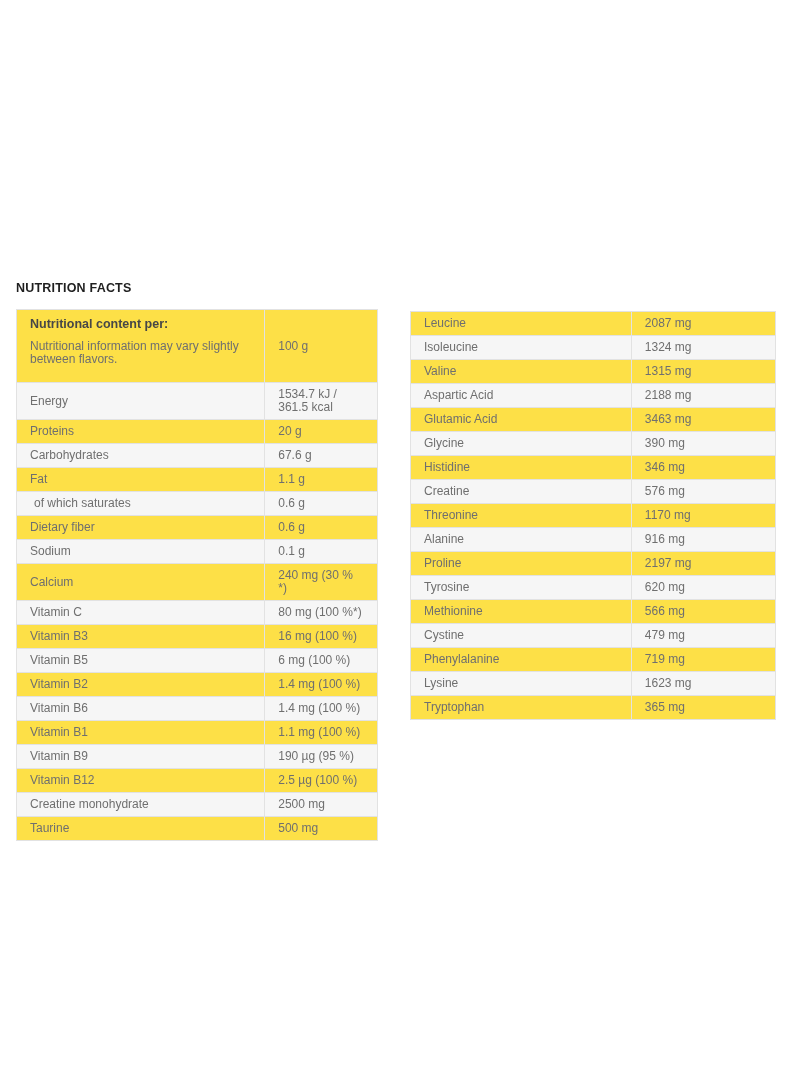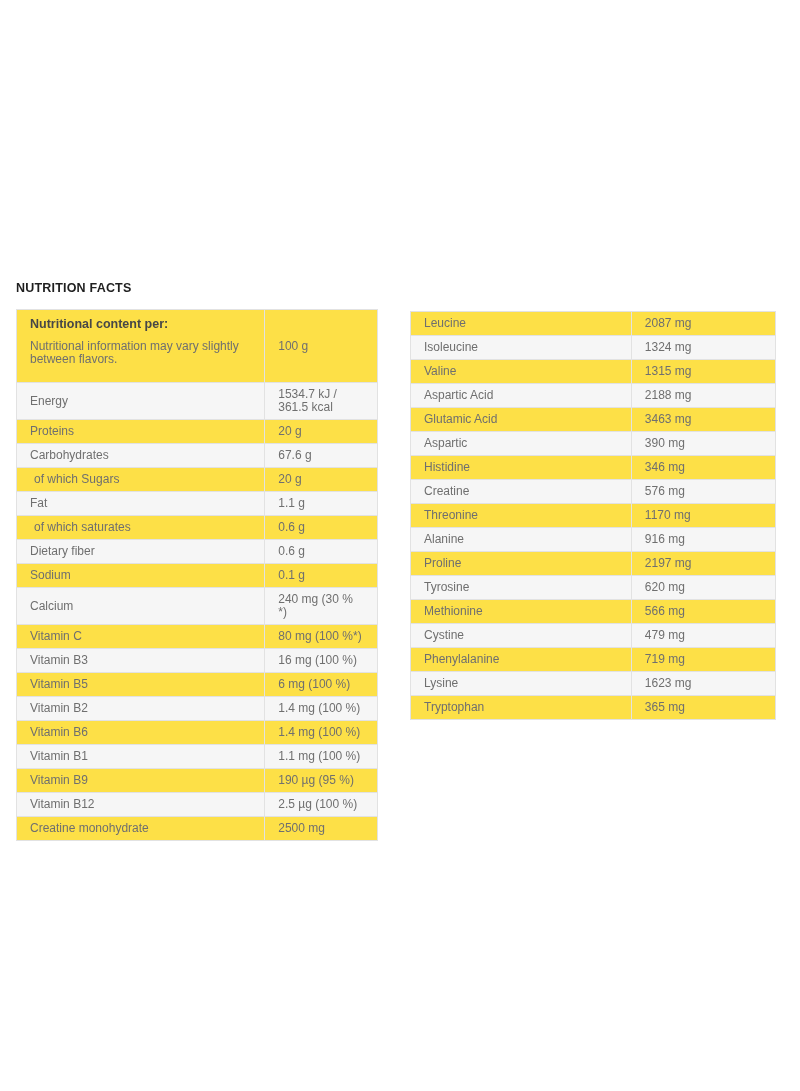--- a/index.html
+++ b/index.html
@@ -98,24 +98,20 @@
           </tr>
           <tr>
             <td class="label">Proteins</td>
             <td class="value">20 g</td>
           </tr>
           <tr>
             <td class="label">Carbohydrates</td>
             <td class="value">67.6 g</td>
           </tr>
           <tr>
-            <td class="label indent">of which Sugars</td>
-            <td class="value">20 g</td>
-          </tr>
-          <tr>
             <td class="label">Fat</td>
             <td class="value">1.1 g</td>
           </tr>
           <tr>
             <td class="label indent">of which saturates</td>
             <td class="value">0.6 g</td>
           </tr>
           <tr>
             <td class="label">Dietary fiber</td>
             <td class="value">0.6 g</td>
@@ -156,20 +152,24 @@
             <td class="label">Vitamin B9</td>
             <td class="value">190 µg (95 %)</td>
           </tr>
           <tr>
             <td class="label">Vitamin B12</td>
             <td class="value">2.5 µg (100 %)</td>
           </tr>
           <tr>
             <td class="label">Creatine monohydrate</td>
             <td class="value">2500 mg</td>
+          </tr>
+          <tr>
+            <td class="label">Taurine</td>
+            <td class="value">500 mg</td>
           </tr>
         </tbody>
     </table>
 
     <table class="aminos">
       <tbody>
 
       <tr>
             <td class="label">Leucine</td>
             <td class="value">2087 mg</td>
@@ -184,21 +184,21 @@
           </tr>
           <tr>
             <td class="label">Aspartic Acid</td>
             <td class="value">2188 mg</td>
           </tr>
           <tr>
             <td class="label">Glutamic Acid</td>
             <td class="value">3463 mg</td>
           </tr>
           <tr>
-            <td class="label">Aspartic</td>
+            <td class="label">Glycine</td>
             <td class="value">390 mg</td>
           </tr>
           <tr>
             <td class="label">Histidine</td>
             <td class="value">346 mg</td>
           </tr>
           <tr>
             <td class="label">Creatine</td>
             <td class="value">576 mg</td>
           </tr>

